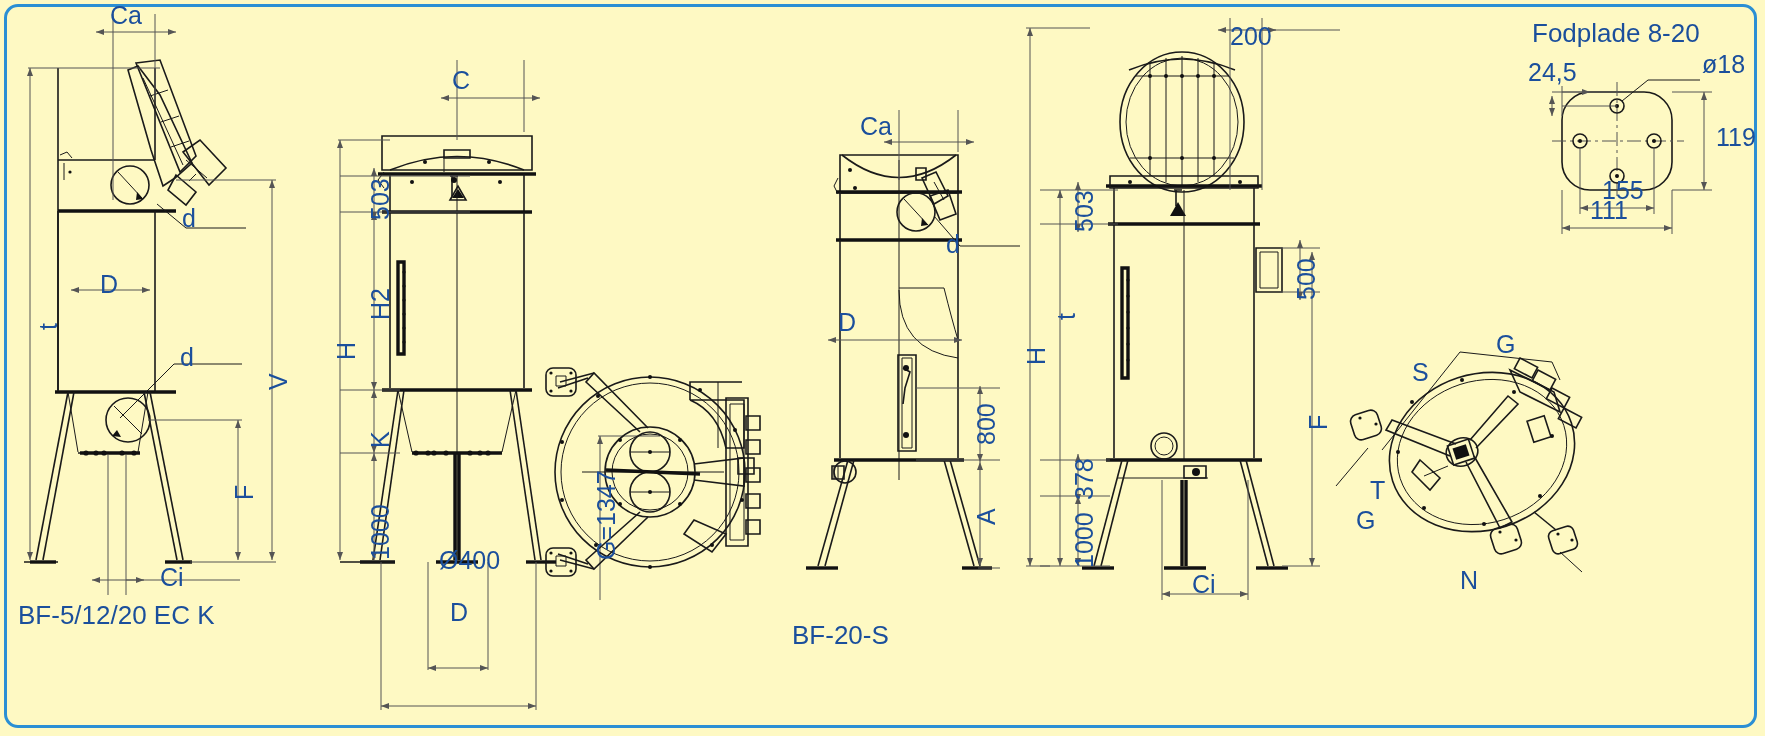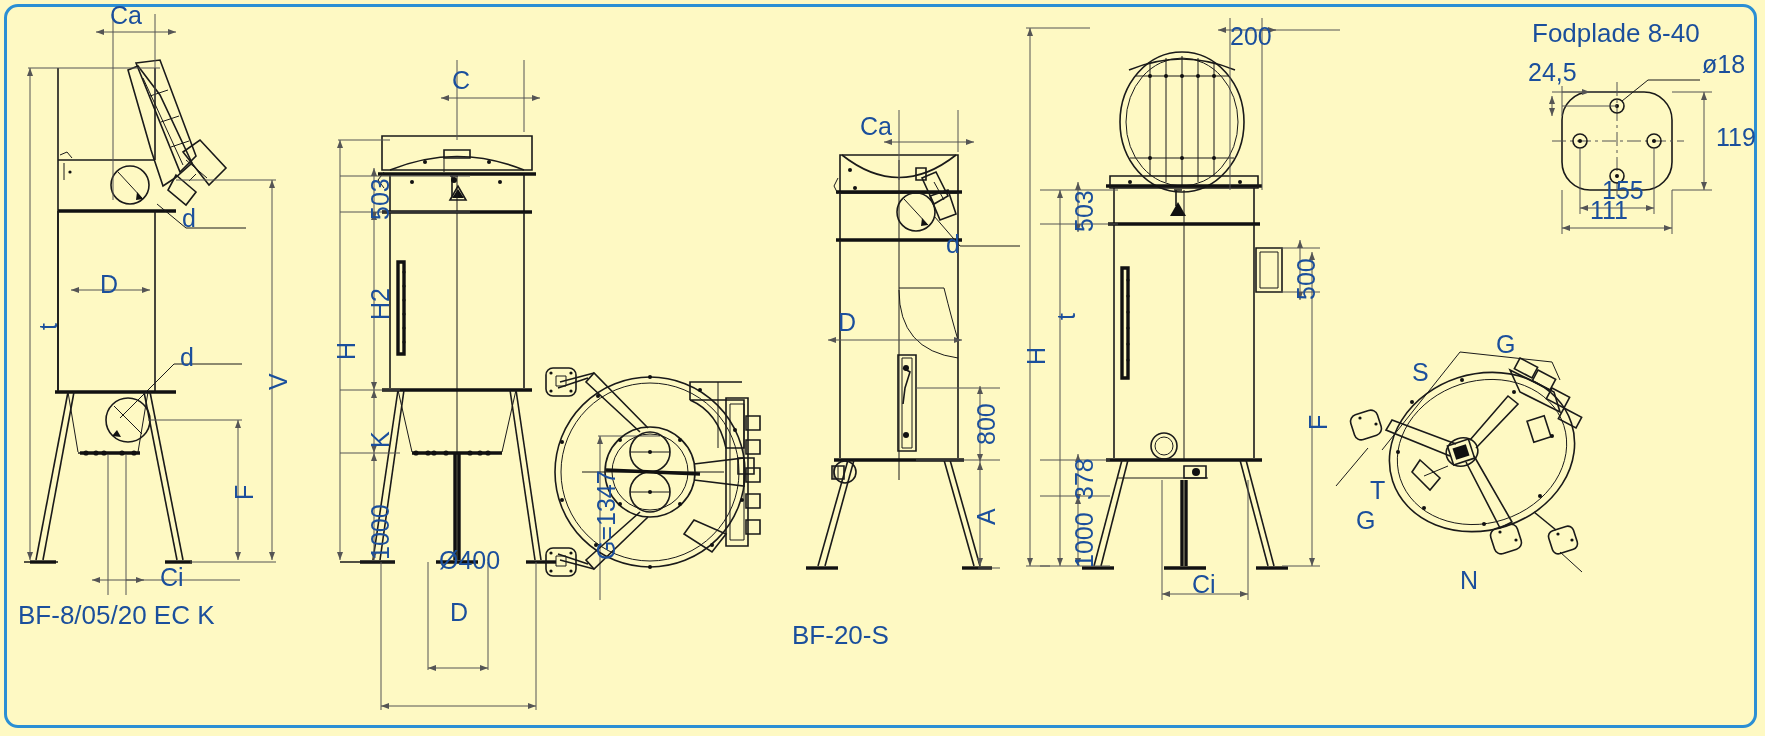--- a/index.html
+++ b/index.html
@@ -518,21 +518,21 @@
   </svg>
 
   <div class="lbl" style="left:110px;top:3px;">Ca</div>
   <div class="lbl vert" style="left:36px;top:330px;">t</div>
   <div class="lbl" style="left:100px;top:272px;">D</div>
   <div class="lbl" style="left:182px;top:206px;">d</div>
   <div class="lbl" style="left:180px;top:345px;">d</div>
   <div class="lbl vert" style="left:266px;top:390px;">V</div>
   <div class="lbl vert" style="left:232px;top:500px;">F</div>
   <div class="lbl" style="left:160px;top:565px;">Ci</div>
-  <div class="tag" style="left:18px;top:600px;">BF-8/05/20 EC K</div>
+  <div class="tag" style="left:18px;top:600px;">BF-5/12/20 EC K</div>
 
   <div class="lbl" style="left:452px;top:68px;">C</div>
   <div class="lbl vert" style="left:368px;top:220px;">503</div>
   <div class="lbl vert" style="left:368px;top:320px;">H2</div>
   <div class="lbl vert" style="left:334px;top:360px;">H</div>
   <div class="lbl vert" style="left:368px;top:448px;">K</div>
   <div class="lbl vert" style="left:368px;top:560px;">1000</div>
   <div class="lbl" style="left:412px;top:548px;margin-left:27px;">Ø400</div>
   <div class="lbl" style="left:450px;top:600px;">D</div>
   <div class="lbl vert" style="left:594px;top:560px;">G=1347</div>
@@ -547,21 +547,21 @@
 
   <div class="lbl" style="left:1230px;top:24px;">200</div>
   <div class="lbl vert" style="left:1072px;top:232px;">503</div>
   <div class="lbl vert" style="left:1294px;top:300px;">500</div>
   <div class="lbl vert" style="left:1054px;top:320px;">t</div>
   <div class="lbl vert" style="left:1072px;top:500px;">378</div>
   <div class="lbl vert" style="left:1072px;top:568px;">1000</div>
   <div class="lbl vert" style="left:1306px;top:430px;">F</div>
   <div class="lbl" style="left:1192px;top:572px;">Ci</div>
 
-  <div class="tag" style="left:1532px;top:18px;">Fodplade 8-40</div>
+  <div class="tag" style="left:1532px;top:18px;">Fodplade 8-20</div>
   <div class="lbl" style="left:1702px;top:52px;text-align:right;">ø18</div>
   <div class="lbl" style="left:1528px;top:60px;">24,5</div>
   <div class="lbl" style="left:1716px;top:125px;">119</div>
   <div class="lbl" style="left:1582px;top:178px;margin-left:20px;">155</div>
   <div class="lbl" style="left:1590px;top:198px;">111</div>
 
   <div class="lbl" style="left:1496px;top:332px;">G</div>
   <div class="lbl" style="left:1412px;top:360px;">S</div>
   <div class="lbl" style="left:1370px;top:478px;">T</div>
   <div class="lbl" style="left:1356px;top:508px;">G</div>

